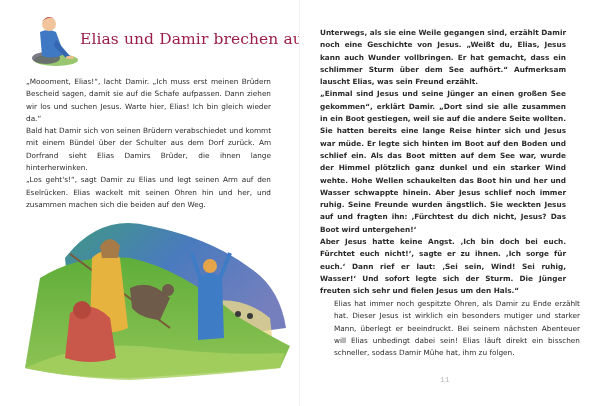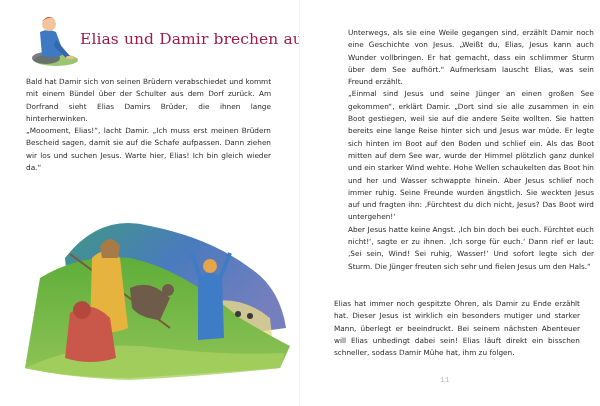--- a/index.html
+++ b/index.html
@@ -13,21 +13,21 @@
 
     .title-row { position: absolute; left: 26px; top: 10px; width: 260px; height: 58px; }
     .title-icon { position: absolute; left: 0; top: 0; width: 56px; height: 58px; }
     .title { position: absolute; left: 54px; top: 20px; font-family: "DejaVu Serif", serif;
       font-size: 15.5px; color: #9b1e47; letter-spacing: 0.1px; white-space: nowrap; }
 
     .text { position: absolute; font-size: 7.3px; line-height: 12.3px; color: #2b2b2b;
       text-align: justify; font-family: "DejaVu Sans", sans-serif; }
     .text p { margin: 0; }
     .left-text { left: 26px; top: 76px; width: 245px; }
-    .right-text-1 { left: 48px; top: 27px; width: 246px; }
+    .right-text-1 { left: 20px; top: 27px; width: 246px; font-weight: bold; }
     .right-text-2 { left: 34px; top: 298px; width: 246px; }
 
     .illustration { position: absolute; left: 10px; top: 218px; width: 280px; height: 172px; }
     .page-number { position: absolute; left: 140px; top: 375px; font-size: 8px; color: #b8b8b8;
       font-family: Liberation Mono, monospace; }
   </style>
 </head>
 <body>
 
 <div class="page page-left">
@@ -38,22 +38,23 @@
       <path d="M14 22 Q22 18 30 22 L38 44 Q28 50 16 46 Z" fill="#3f79c4"></path>
       <path d="M30 30 L44 46 L40 48 L28 36 Z" fill="#3467b0"></path>
       <circle cx="23" cy="14" r="7" fill="#f1c49b"></circle>
       <path d="M16 12 Q22 3 30 10 Q27 7 22 8 Q18 9 16 12 Z" fill="#b84a44"></path>
       <rect x="40" y="46" width="8" height="3" rx="1.5" fill="#e8c08f"></rect>
     </svg>
     <div class="title">Elias und Damir brechen auf</div>
   </div>
 
   <div class="text left-text">
+    <p>„Moooment, Elias!“, lacht Damir. „Ich muss erst meinen Brüdern Bescheid sagen, damit sie auf die Schafe aufpassen. Dann ziehen wir los und suchen Jesus. Warte hier, Elias! Ich bin gleich wieder da.“</p>
     <p>Bald hat Damir sich von seinen Brüdern verabschiedet und kommt mit einem Bündel über der Schulter aus dem Dorf zurück. Am Dorfrand sieht Elias Damirs Brüder, die ihnen lange hinterherwinken.</p>
-    <p>„Moooment, Elias!“, lacht Damir. „Ich muss erst meinen Brüdern Bescheid sagen, damit sie auf die Schafe aufpassen. Dann ziehen wir los und suchen Jesus. Warte hier, Elias! Ich bin gleich wieder da.“</p>
+    <p>„Los geht's!“, sagt Damir zu Elias und legt seinen Arm auf den Eselrücken. Elias wackelt mit seinen Ohren hin und her, und zusammen machen sich die beiden auf den Weg.</p>
   </div>
 
   <svg class="illustration" viewBox="0 0 280 172">
     <defs>
       <linearGradient id="sky" x1="0" y1="0" x2="1" y2="0.6">
         <stop offset="0" stop-color="#2f8f7a"></stop>
         <stop offset="0.5" stop-color="#3a6fb8"></stop>
         <stop offset="1" stop-color="#6a74b8"></stop>
       </linearGradient>
       <linearGradient id="hill" x1="0" y1="0" x2="0" y2="1">

